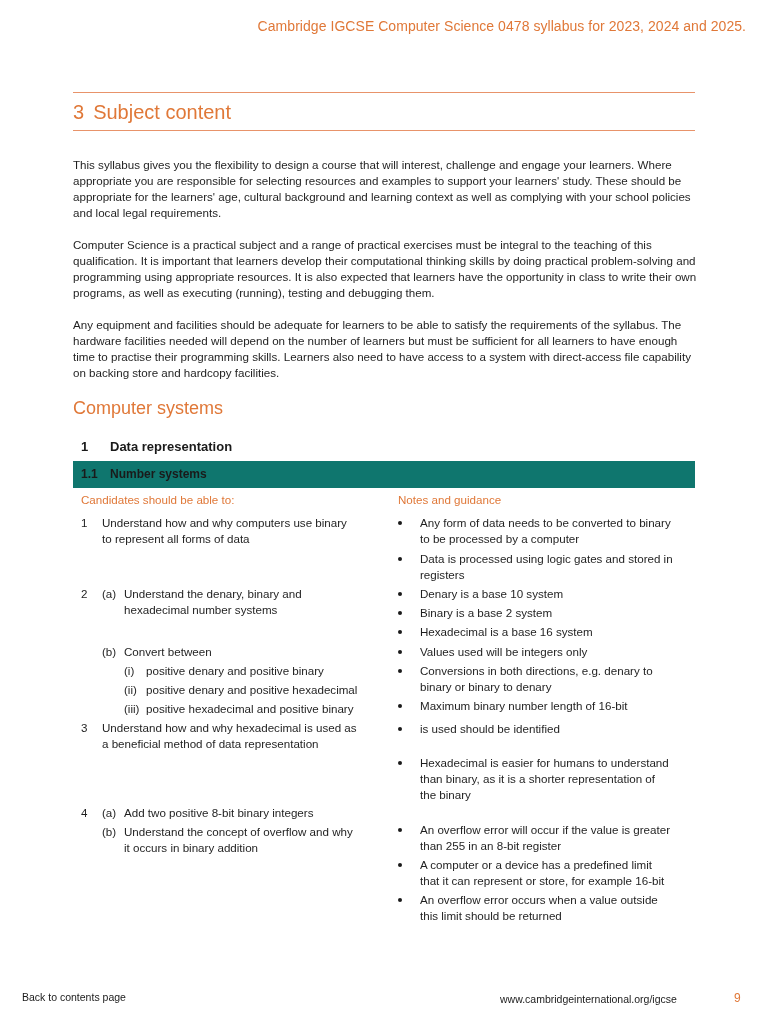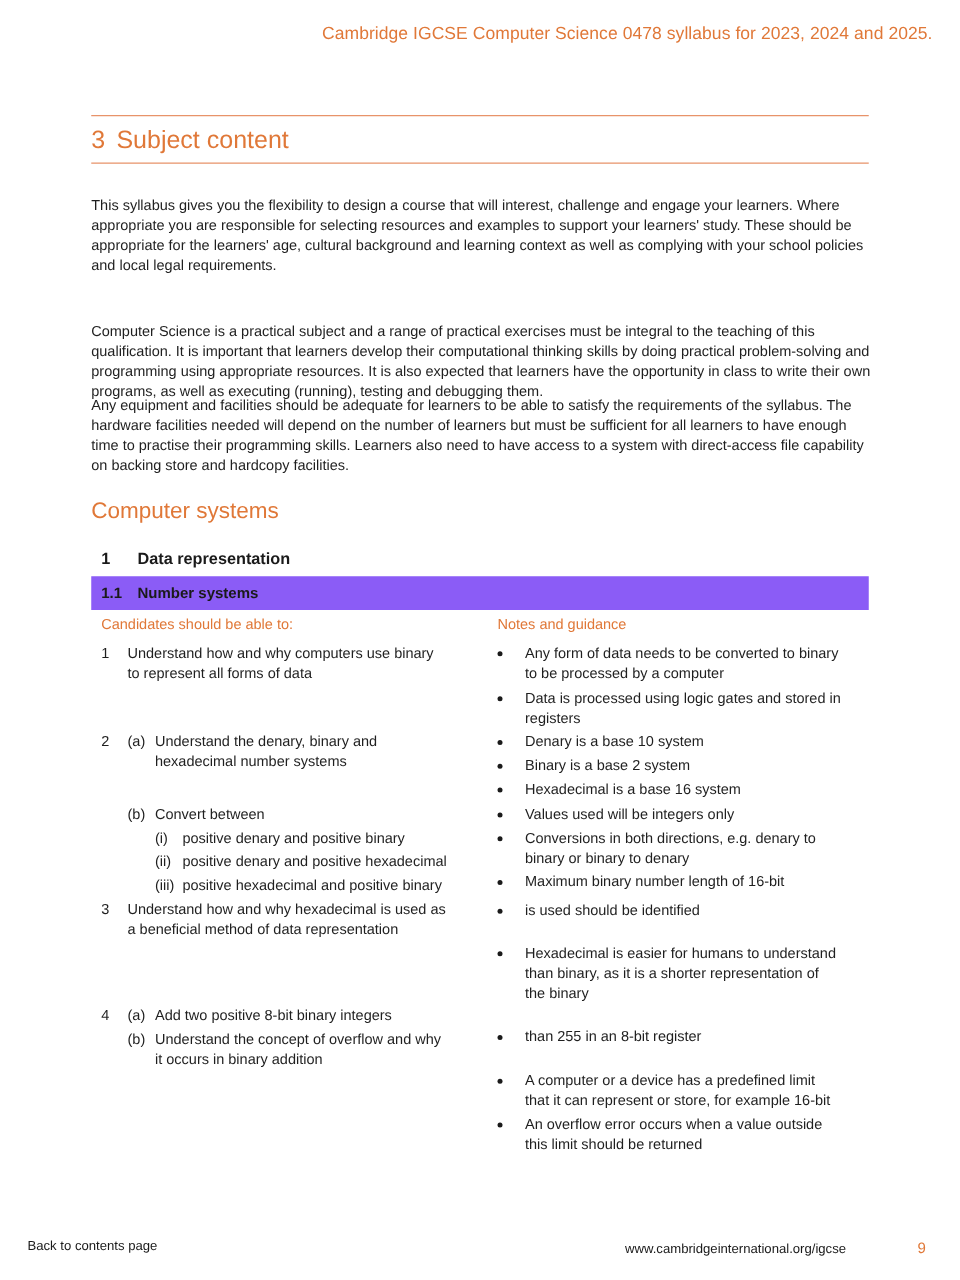--- a/index.html
+++ b/index.html
@@ -46,21 +46,21 @@
 
     .intro {
       position: absolute;
       left: 73px;
       width: 625px;
       font-size: 11.6px;
       line-height: 16px;
       color: #1f1f1f;
     }
     .intro.p1 { top: 157px; }
-    .intro.p2 { top: 237px; margin-top: 21px; }
+    .intro.p2 { top: 237px; }
     .intro.p3 { top: 317px; }
 
     .section-heading {
       position: absolute;
       left: 73px;
       top: 396px;
       font-size: 18px;
       line-height: 24px;
       color: #e07838;
       text-align: right;
@@ -74,21 +74,21 @@
       line-height: 18px;
     }
     .topic-heading .num { display: inline-block; width: 29px; }
 
     .subtopic-bar {
       position: absolute;
       left: 73px;
       top: 461px;
       width: 622px;
       height: 27px;
-      background: #8b5cf6;
+      background: #0f766e;
     }
     .subtopic-bar .label {
       position: absolute;
       left: 8px;
       top: 5px;
       font-size: 12px;
       font-weight: bold;
       line-height: 16px;
     }
     .subtopic-bar .num { display: inline-block; width: 29px; }
@@ -283,20 +283,21 @@
   <span class="dot"></span>
   <div class="txt">
     <div>Hexadecimal is easier for humans to understand</div>
     <div>than binary, as it is a shorter representation of</div>
     <div>the binary</div>
   </div>
 </div>
 <div class="bullet" style="top:822px">
   <span class="dot"></span>
   <div class="txt">
+    <div>An overflow error will occur if the value is greater</div>
     <div>than 255 in an 8-bit register</div>
   </div>
 </div>
 <div class="bullet" style="top:857px">
   <span class="dot"></span>
   <div class="txt">
     <div>A computer or a device has a predefined limit</div>
     <div>that it can represent or store, for example 16-bit</div>
   </div>
 </div>

